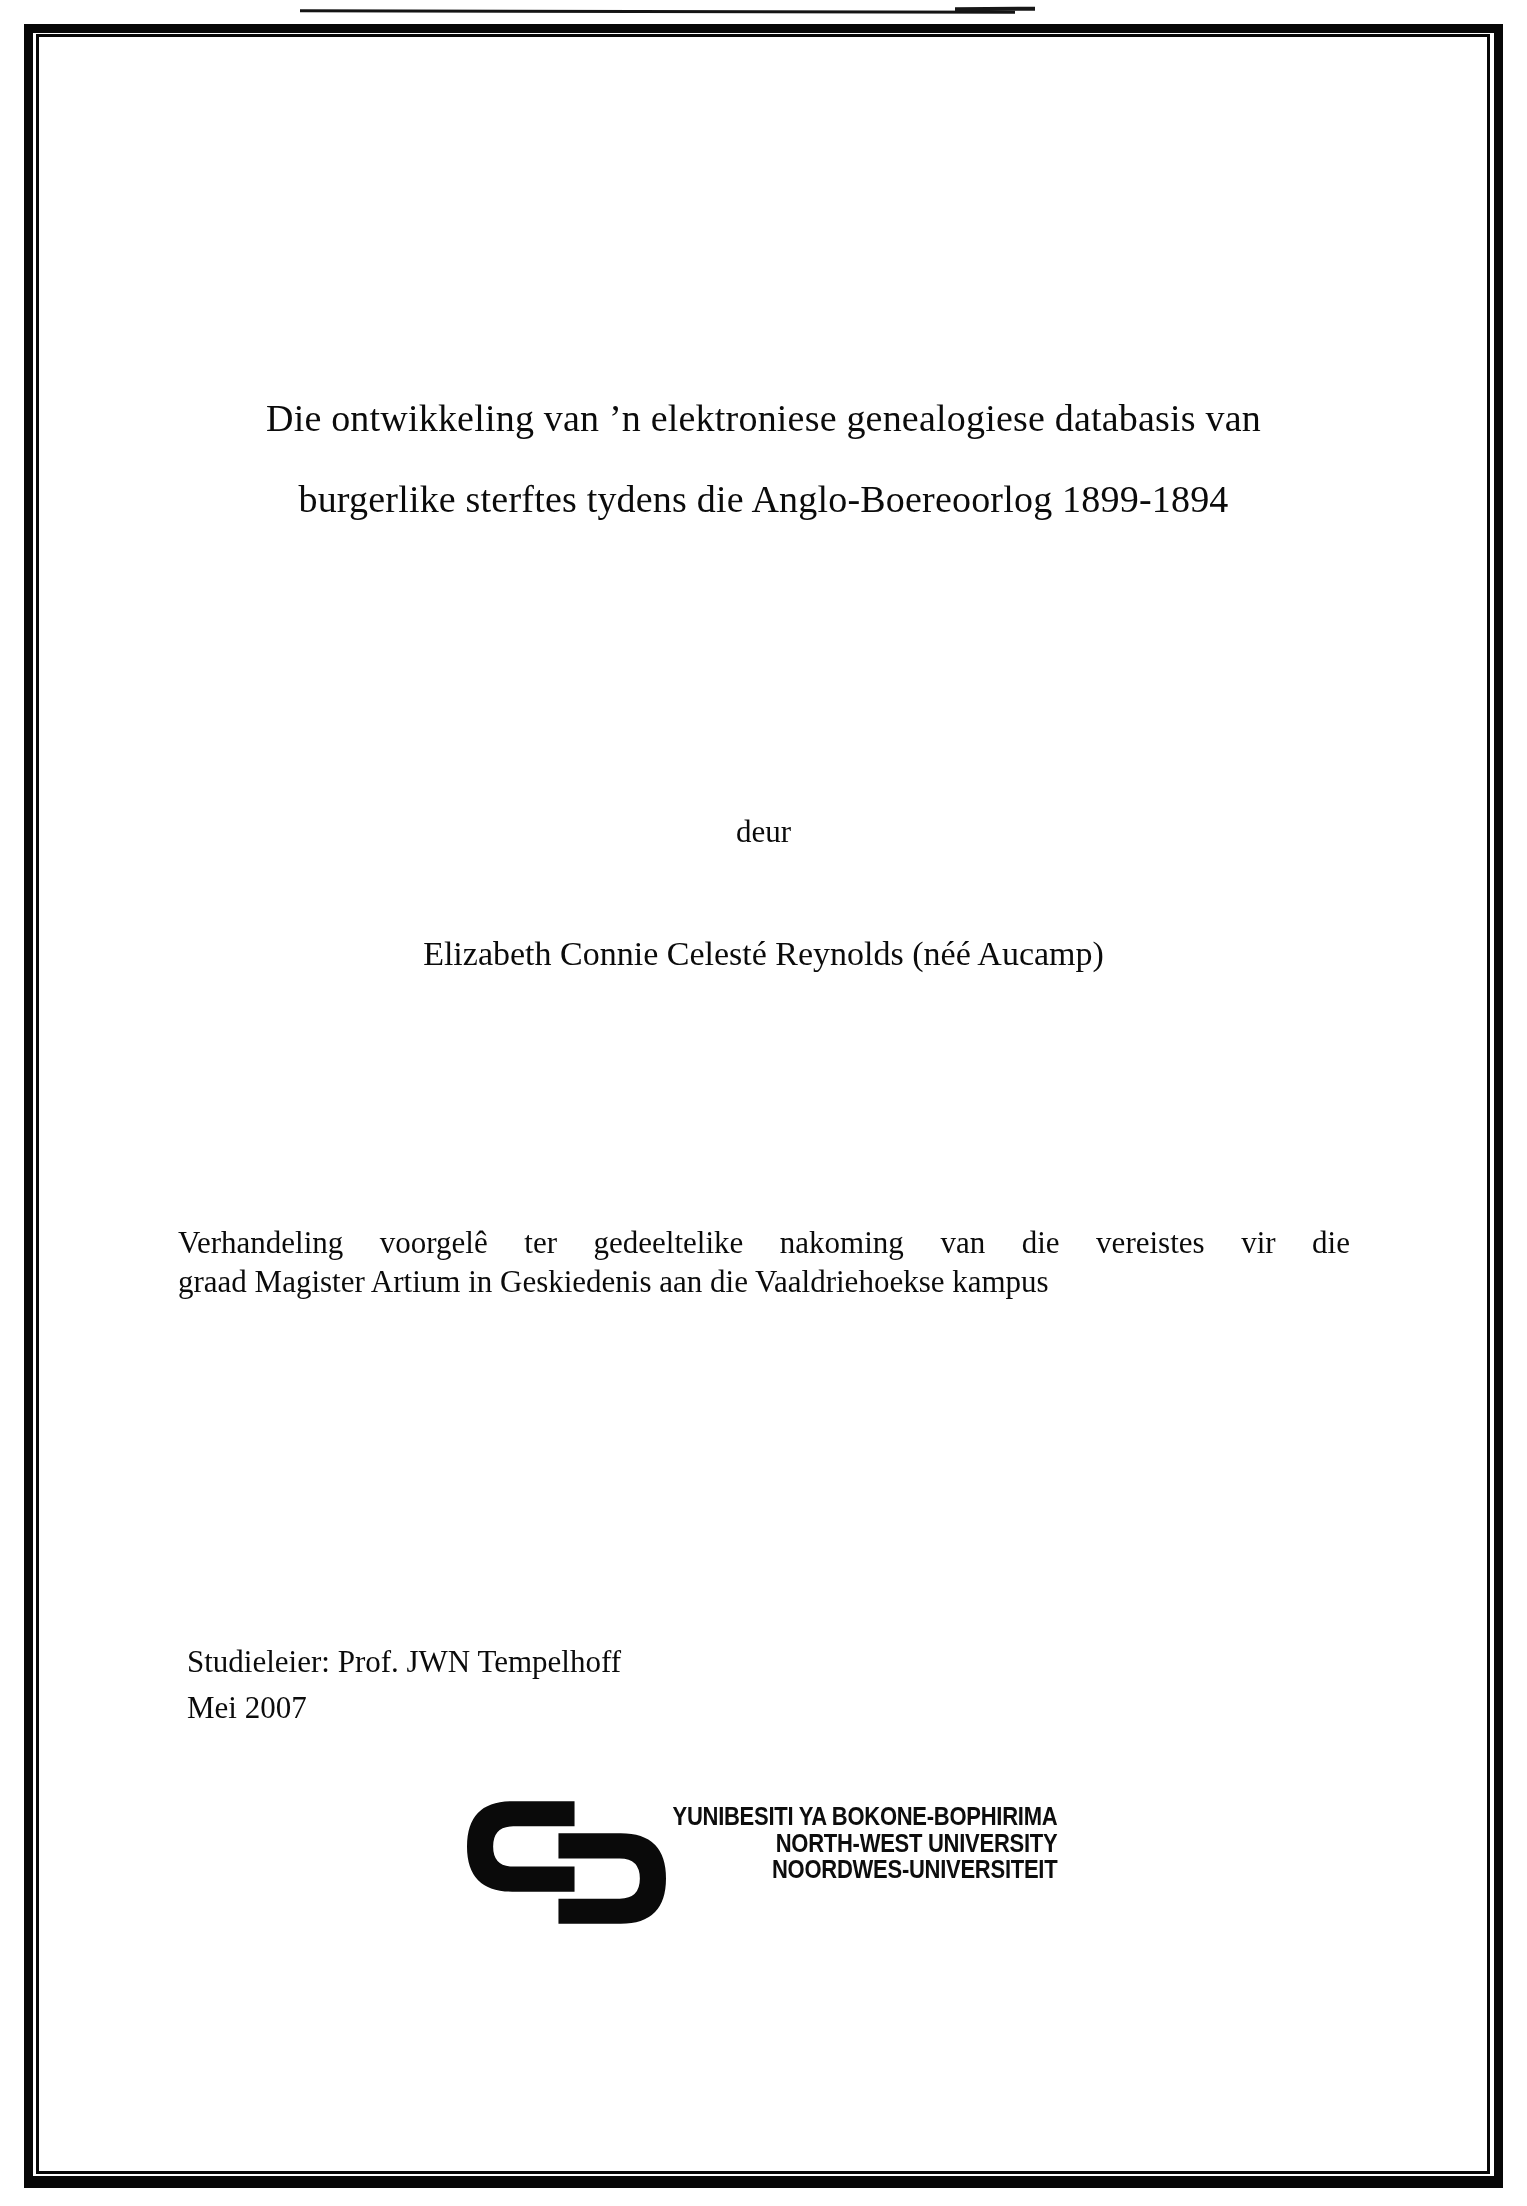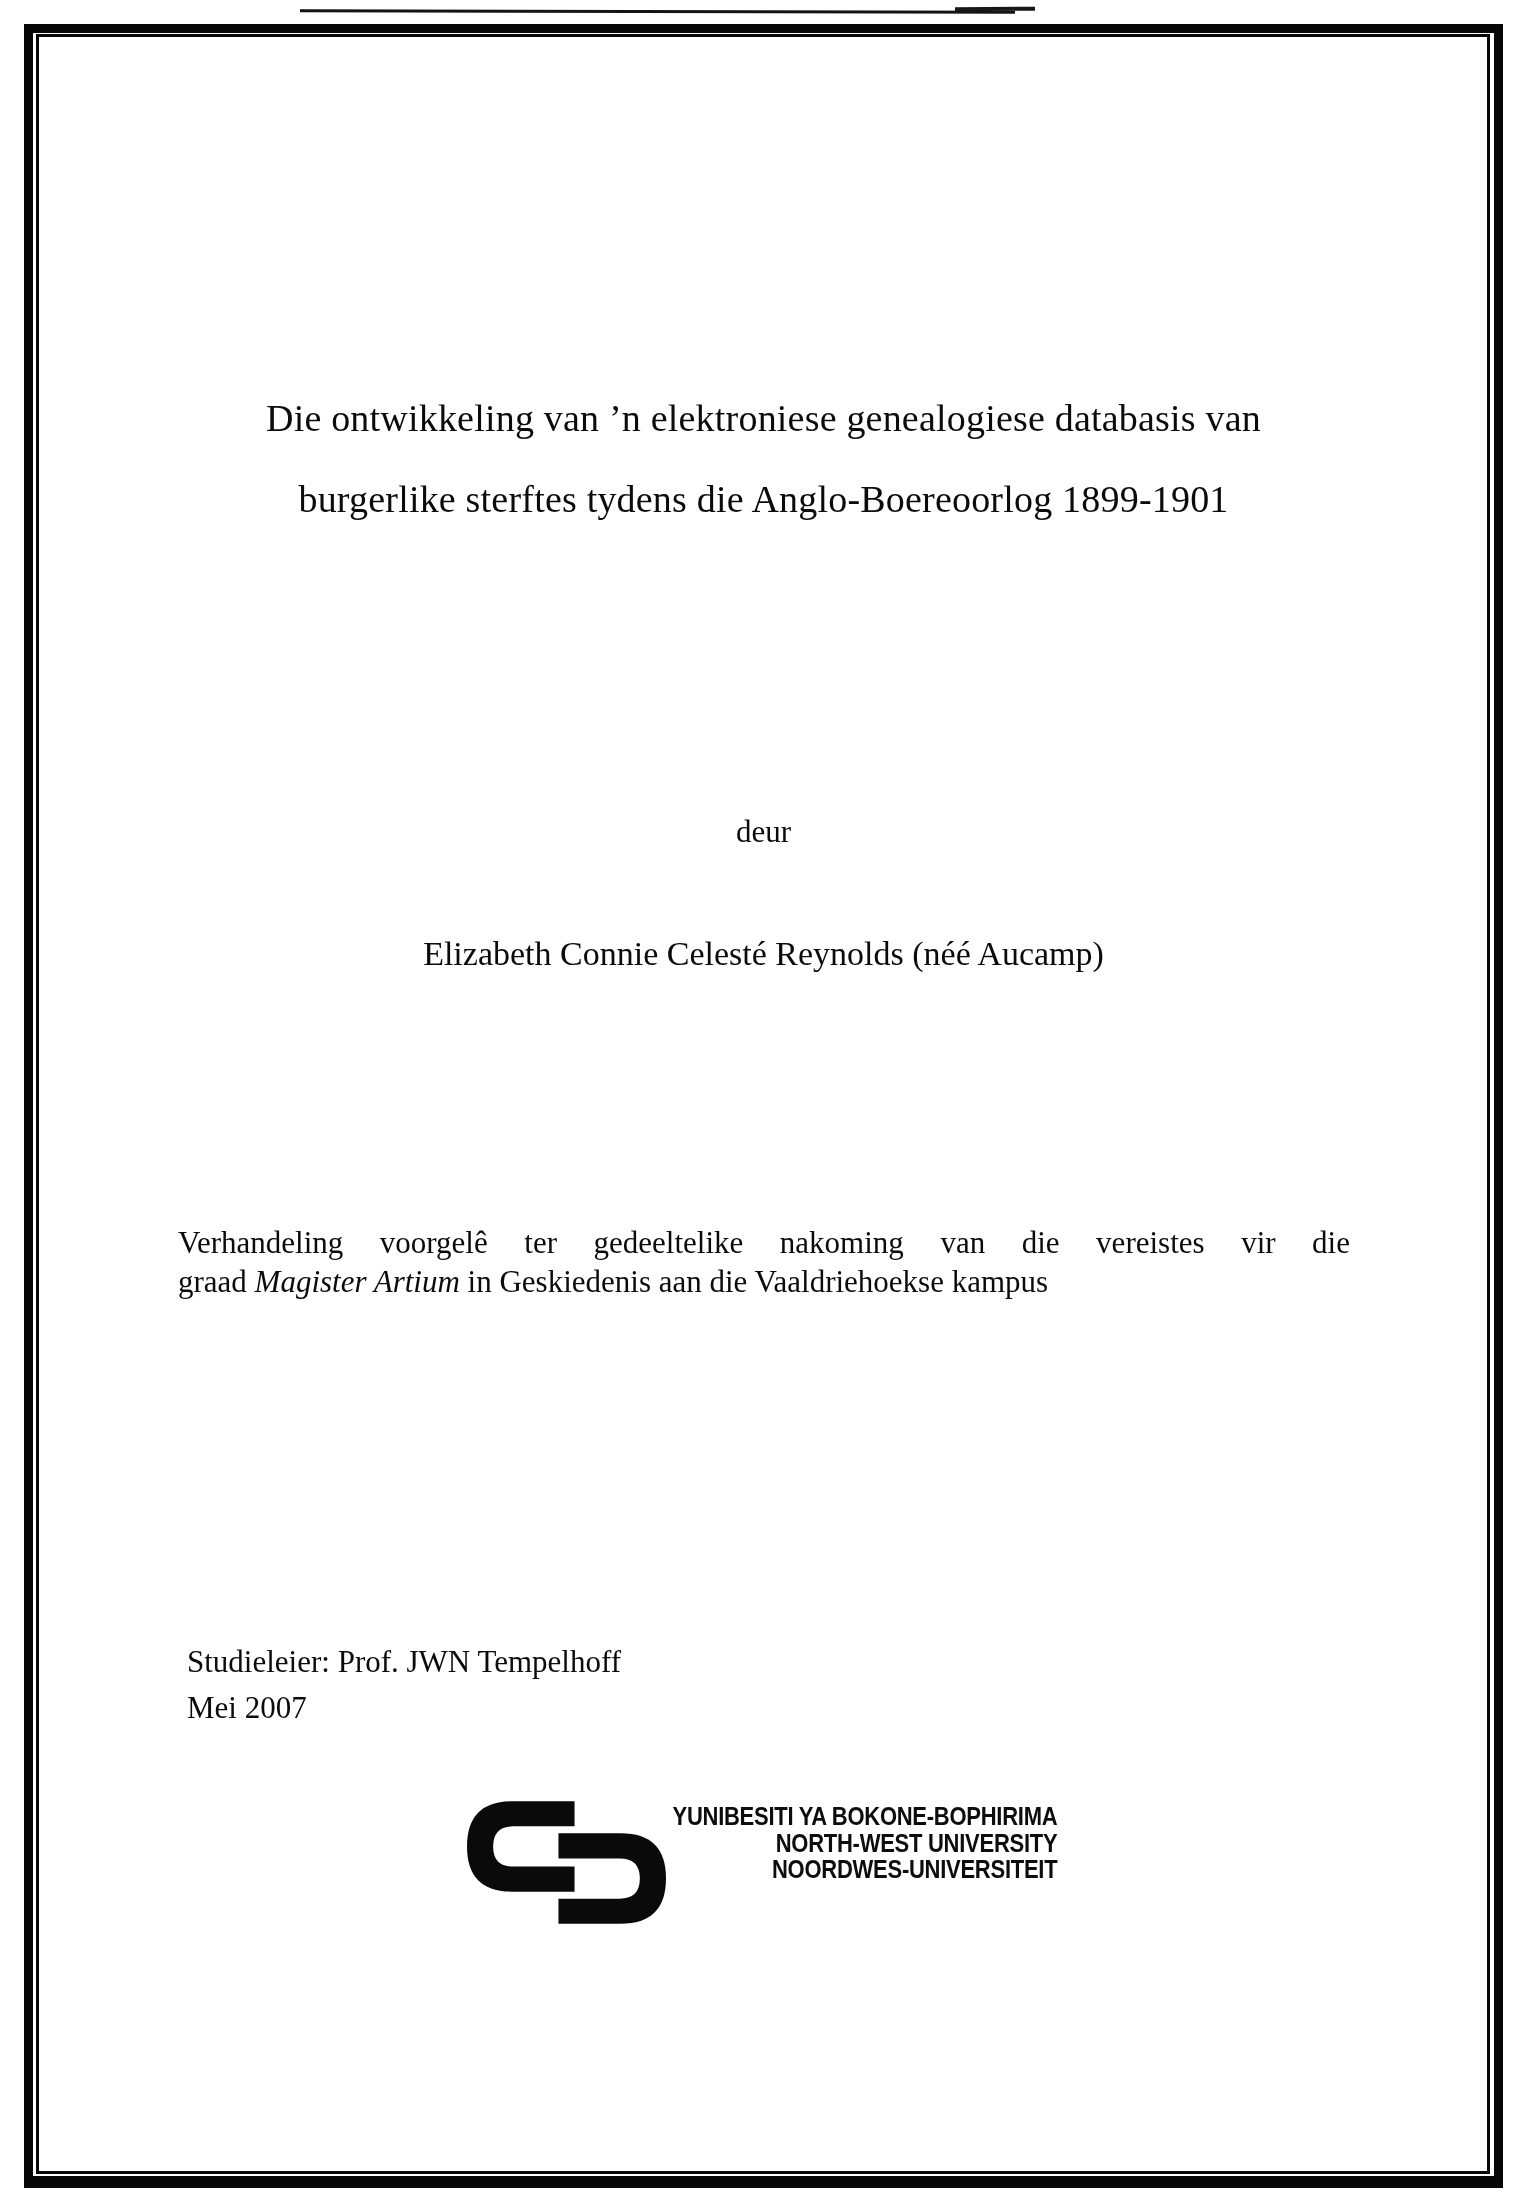--- a/index.html
+++ b/index.html
@@ -91,36 +91,36 @@
     font-family: "Liberation Sans", sans-serif;
     font-weight: bold;
     font-size: 25px;
     line-height: 26.5px;
     letter-spacing: -0.3px;
     white-space: nowrap;
     transform: scaleX(0.88);
     transform-origin: right top;
     color: #0d0d0d;
   }
-  .italic { font-style: italic; }
+  .italic { }
 </style>
 </head>
 <body>
 
 <div class="page">
 
   <div class="scan-artifact-top"></div>
   <div class="scan-artifact-top2"></div>
 
   <div class="frame-outer"></div>
   <div class="frame-inner"></div>
 
   <div class="title-block">
     <div>Die ontwikkeling van ’n elektroniese genealogiese databasis van</div>
-    <div>burgerlike sterftes tydens die Anglo-Boereoorlog 1899-1901</div>
+    <div>burgerlike sterftes tydens die Anglo-Boereoorlog 1899-1894</div>
   </div>
 
   <div class="byline-deur">deur</div>
 
   <div class="byline-author">Elizabeth Connie Celesté Reynolds (néé Aucamp)</div>
 
   <div class="description-block">
     <div class="description-line-justify">Verhandeling voorgelê ter gedeeltelike nakoming van die vereistes vir die</div>
     <div><span>graad </span><span class="italic">Magister Artium</span><span> in Geskiedenis aan die Vaaldriehoekse kampus</span></div>
   </div>

